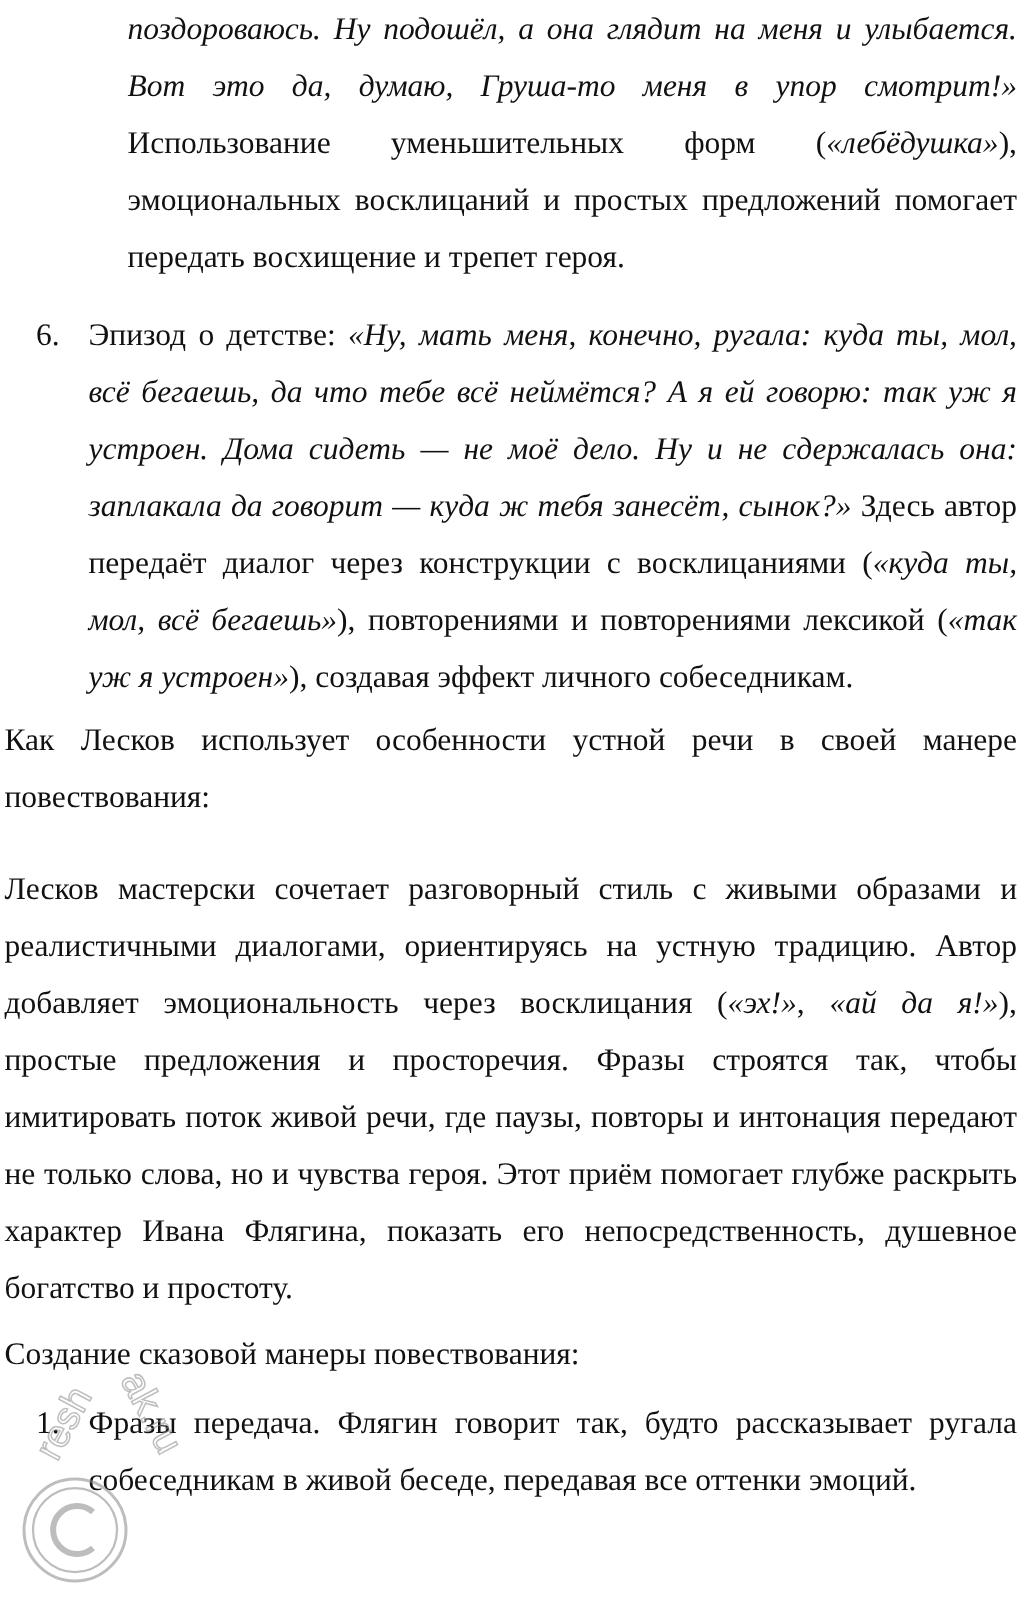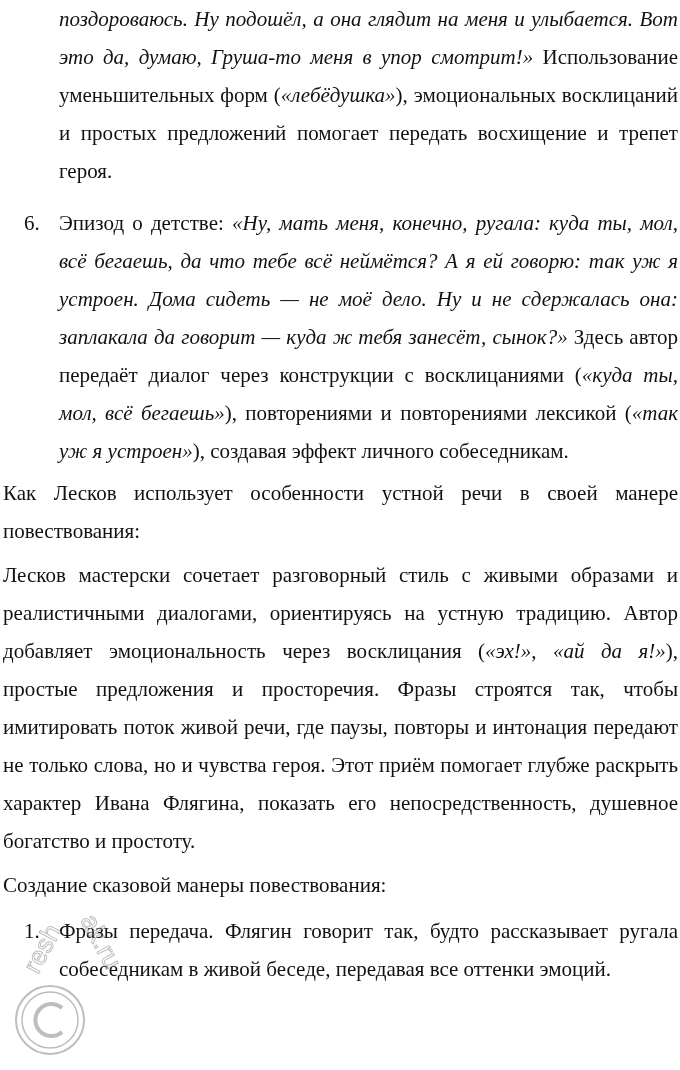--- a/index.html
+++ b/index.html
@@ -4,21 +4,21 @@
 <style>
   html, body { margin: 0; padding: 0; background: #ffffff; }
   body {
     width: 680px; height: 1070px; overflow: hidden; position: relative;
     font-family: "Liberation Serif", serif; color: #111111;
     font-size: 21px;
   }
   .page { position: absolute; left: 0; top: 0; width: 680px; }
   .line-block { text-align: justify; text-align-last: left; line-height: 38px; }
   .list-item { position: relative; padding-left: 59px; padding-right: 2px; }
-  .cont { padding-left: 59px; padding-right: 2px; }
+  .cont { padding-left: 85px; padding-right: 2px; }
   .num { position: absolute; left: 24px; top: 0; }
   .para { padding-left: 3px; padding-right: 2px; }
   i { font-style: italic; }
   b { font-weight: normal; }
   .watermark {
     position: absolute; left: 8px; top: 880px; width: 150px; height: 190px;
     pointer-events: none; opacity: 0.55;
   }
 </style>
 </head>
@@ -35,21 +35,21 @@
     <span class="num">6.</span>
     <b>Эпизод о детстве:</b>
     <i>«Ну, мать меня, конечно, ругала: куда ты, мол, всё бегаешь, да что тебе всё неймётся? А я ей говорю: так уж я устроен. Дома сидеть — не моё дело. Ну и не сдержалась она: заплакала да говорит — куда ж тебя занесёт, сынок?»</i>
     <span>Здесь автор передаёт диалог через конструкции с восклицаниями (</span><i>«куда ты, мол, всё бегаешь»</i><span>), повторениями и повторениями лексикой (</span><i>«так уж я устроен»</i><span>), создавая эффект личного собеседникам.</span>
   </div>
 
   <div class="line-block para" style="margin-top:4px;">
     <b>Как Лесков использует особенности устной речи в своей манере повествования:</b>
   </div>
 
-  <div class="line-block para" style="margin-top:6px;">
+  <div class="line-block para" style="margin-top:23px;">
     <span>Лесков мастерски сочетает разговорный стиль с живыми образами и реалистичными диалогами, ориентируясь на устную традицию. Автор добавляет эмоциональность через восклицания (</span><i>«эх!»</i><span>, </span><i>«ай да я!»</i><span>), простые предложения и просторечия. Фразы строятся так, чтобы имитировать поток живой речи, где паузы, повторы и интонация передают не только слова, но и чувства героя. Этот приём помогает глубже раскрыть характер Ивана Флягина, показать его непосредственность, душевное богатство и простоту.</span>
   </div>
 
   <div class="line-block para" style="margin-top:6px;">
     <b>Создание сказовой манеры повествования</b><span>:</span>
   </div>
 
   <div class="line-block list-item" style="margin-top:8px;">
     <span class="num">1.</span>
     <b>Фразы передача</b><span>. Флягин говорит так, будто рассказывает ругала собеседникам в живой беседе, передавая все оттенки эмоций.</span>

